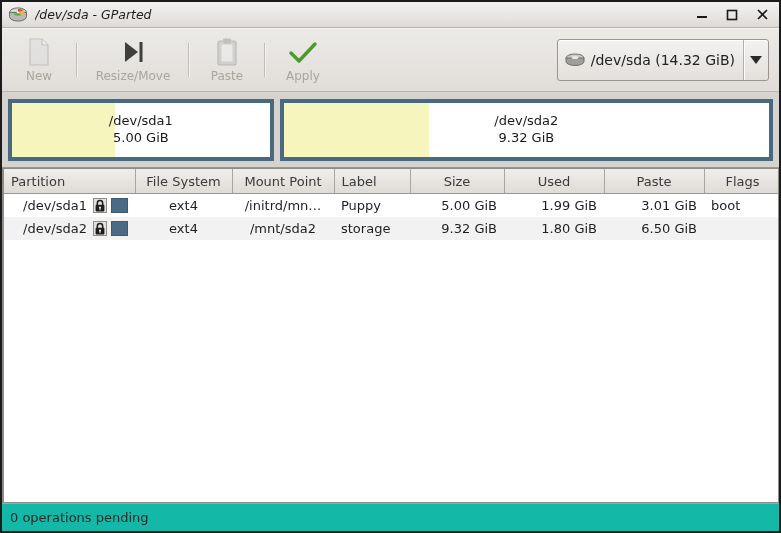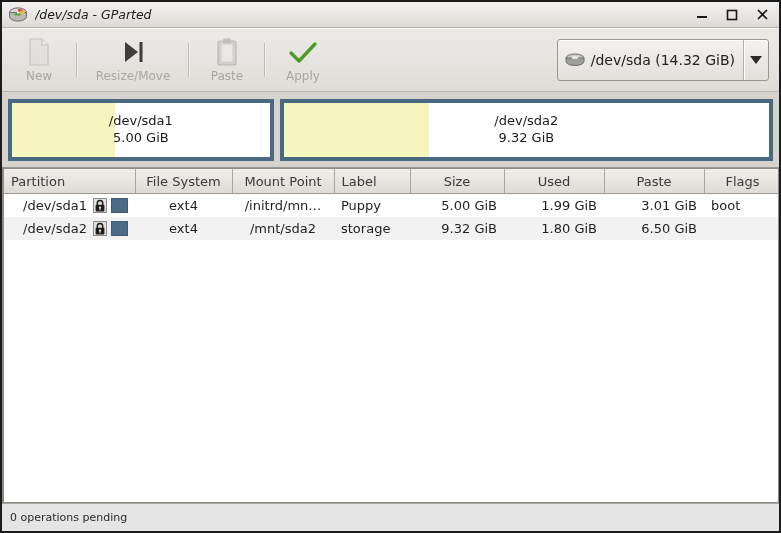--- a/index.html
+++ b/index.html
@@ -257,27 +257,27 @@
     width: 15px; height: 13px;
     background: #4a6a85;
     border: 1px solid #3c5a72;
     flex: 0 0 15px;
   }
   .filler { flex: 1 1 auto; background: #ffffff; }
 
   
   .statusbar {
     flex: 0 0 28px;
-    background: #e5e5e5;
+    background: #14b8a6;
     border-top: 1px solid #a9a5a0;
     display: flex;
     align-items: center;
     padding: 0 8px;
     box-sizing: border-box;
-    font-size: 11px;
+    font-size: 13px;
     color: #2b2b2b;
   }
 </style>
 </head>
 <body>
 
 <div class="window">
 
   <div class="titlebar">
     <div class="title-icon">

